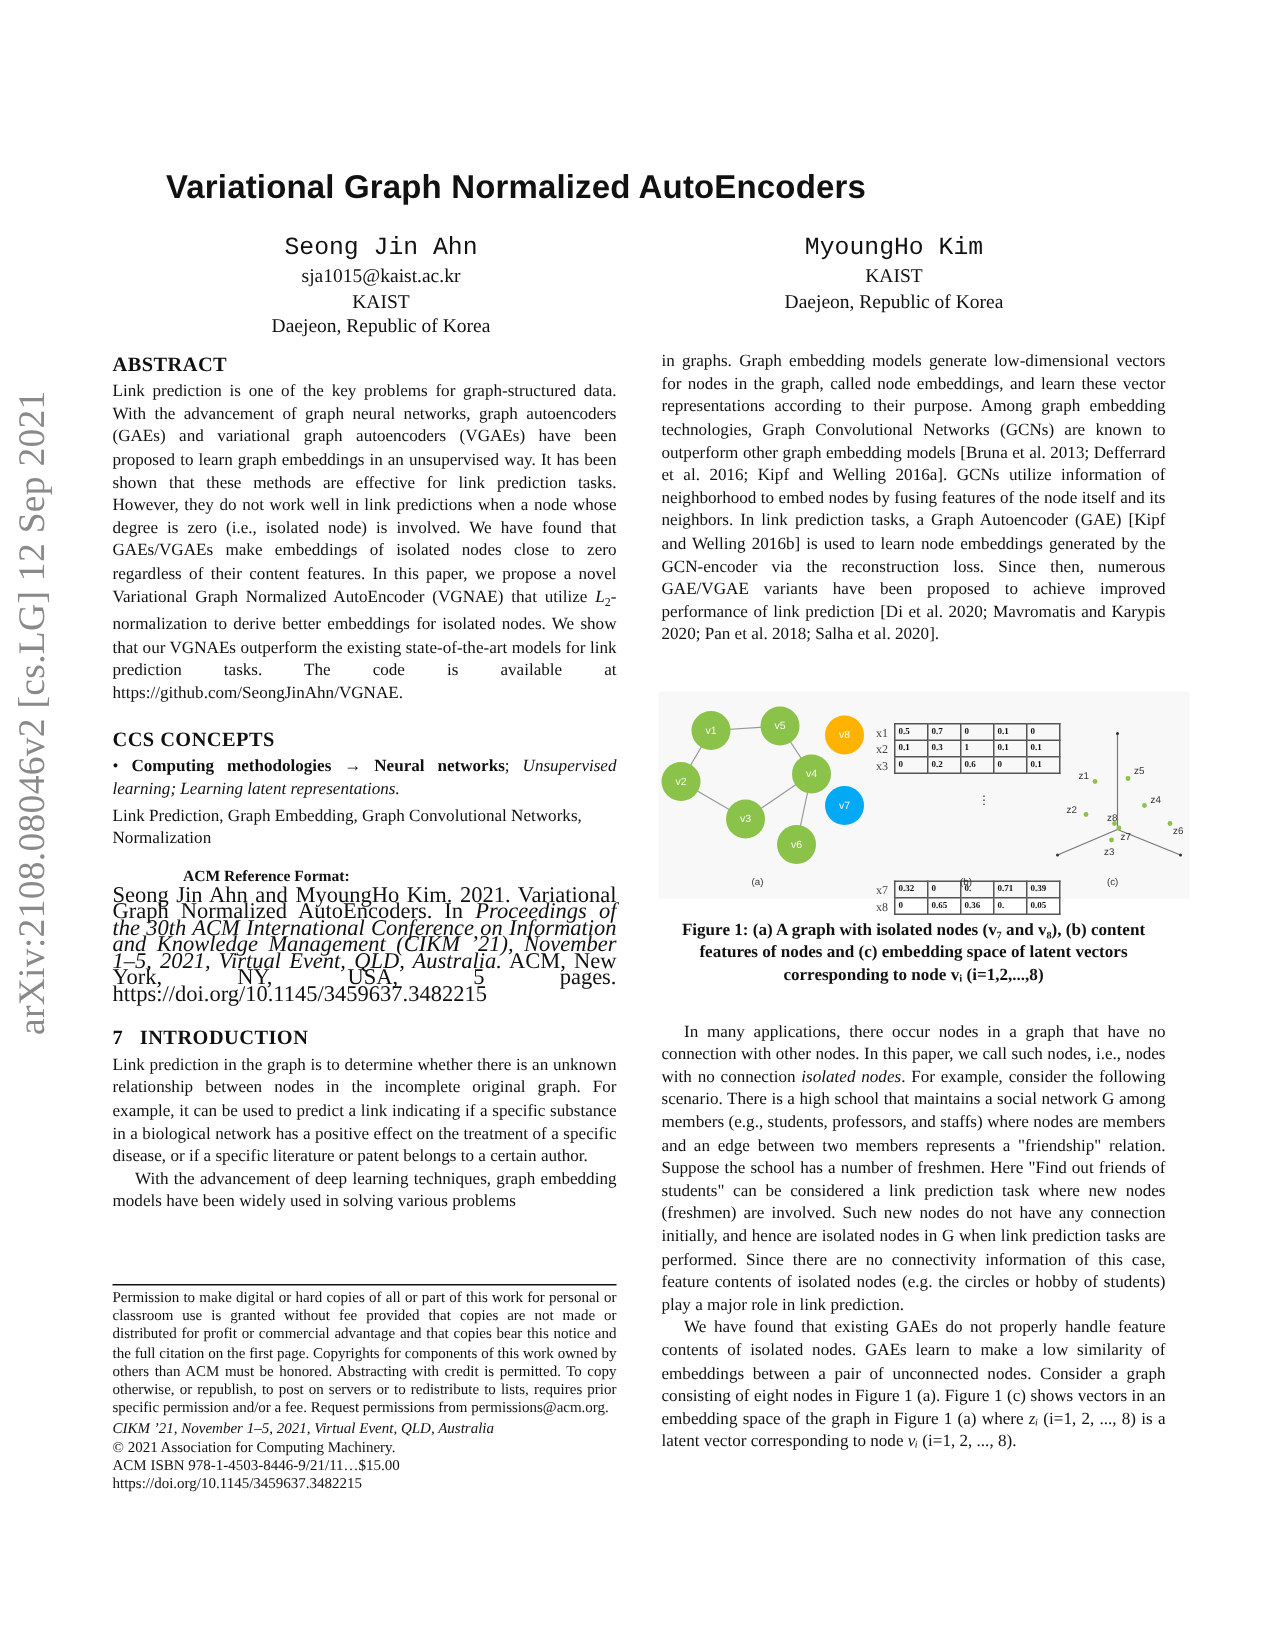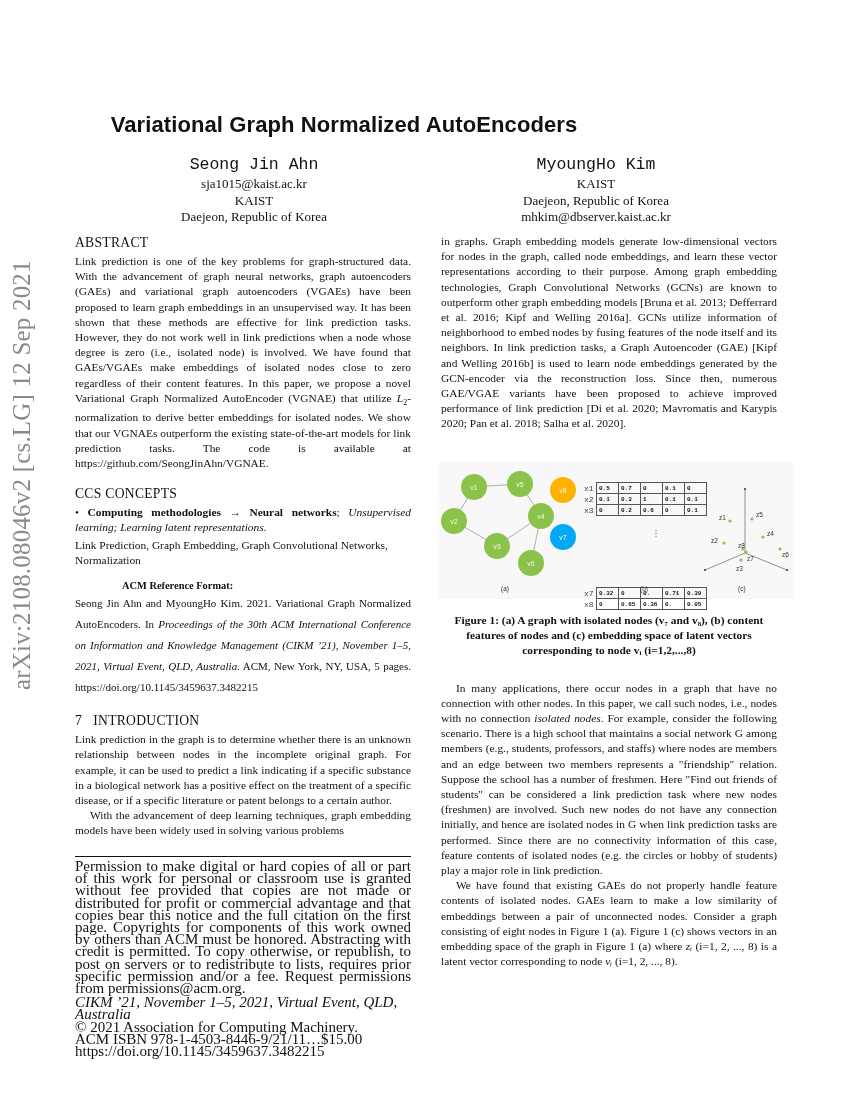--- a/index.html
+++ b/index.html
@@ -3,30 +3,30 @@
 <meta charset="utf-8">
 <style>
   html, body { margin: 0; padding: 0; background: #ffffff; }
   body { width: 850px; height: 1100px; position: relative; overflow: hidden; font-family: "Liberation Serif", "DejaVu Serif", serif; color: #111; }
   .arxiv { position: absolute; left: 8px; top: 690px; transform-origin: left top; transform: rotate(-90deg); font-family: "Liberation Serif", serif; font-size: 25px; color: #8a8a8a; white-space: nowrap; letter-spacing: 0.2px; width: 420px; }
   .title { position: absolute; top: 112px; left: 0; width: 688px; text-align: center; font-family: "Liberation Sans", "DejaVu Sans", sans-serif; font-weight: bold; font-size: 22px; letter-spacing: 0.1px; }
   .author { position: absolute; top: 154px; width: 260px; text-align: center; font-size: 13px; line-height: 16.5px; }
   .author .name { font-size: 16.5px; line-height: 22px; font-family: Liberation Mono, monospace; }
   .col { position: absolute; width: 336px; font-size: 11.4px; line-height: 15.2px; text-align: justify; }
   .col p { margin: 0; }
-  h2 { font-size: 13.6px; font-weight: normal; margin: 0; line-height: 18px; letter-spacing: 0.3px; }
+  h2 { font-size: 13.6px; font-weight: bold; margin: 0; line-height: 18px; letter-spacing: 0.3px; }
   .indent { text-indent: 15px; }
   .small-h { font-weight: bold; font-size: 10.4px; }
-  .ref { font-size: 11px; line-height: 21px; }
-  .footnote { font-size: 15px; line-height: 12.2px; text-align: left; }
+  .ref { font-size: 15px; line-height: 11px; }
+  .footnote { font-size: 10px; line-height: 12.2px; text-align: left; }
   .rule { border-top: 1px solid #111; width: 336px; }
   .caption { font-weight: bold; font-size: 11.4px; line-height: 15.2px; }
   .figure { position: absolute; left: 439px; top: 461px; width: 354px; height: 138px; background: #f8f8f8; }
   .node { position: absolute; width: 26px; height: 26px; border-radius: 50%; background: #8bc34a; color: #f3f8ec; font-family: "Liberation Sans", sans-serif; font-size: 7px; display: flex; align-items: center; justify-content: center; }
-  .feat { position: absolute; font-family: Liberation Mono, monospace; font-size: 6.5px; }
+  .feat { position: absolute; font-family: Liberation Serif, serif; font-size: 6.5px; }
   .feat table { border-collapse: collapse; }
   .feat td { border: 1px solid #555; width: 19px; height: 10px; padding: 0 0 0 2px; font-size: 6px; font-weight: bold; }
   .feat td.lbl { border: none; width: 12px; font-weight: normal; font-size: 8px; color: #444; }
   .sub { position: absolute; font-family: "Liberation Sans", sans-serif; font-size: 6.5px; color: #333; }
   i.m { font-style: italic; }
 </style>
 </head>
 <body>
 
 <div class="arxiv">arXiv:2108.08046v2  [cs.LG]  12 Sep 2021</div>
@@ -36,21 +36,20 @@
 <div class="author" style="left:124px;">
   <div class="name">Seong Jin Ahn</div>
   <div>sja1015@kaist.ac.kr</div>
   <div>KAIST</div>
   <div>Daejeon, Republic of Korea</div>
 </div>
 <div class="author" style="left:466px;">
   <div class="name">MyoungHo Kim</div>
   <div>KAIST</div>
   <div>Daejeon, Republic of Korea</div>
-  <div>mhkim@dbserver.kaist.ac.kr</div>
 </div>
 
 <div class="col" style="left:75px; top:234px;">
   <h2>ABSTRACT</h2>
   <p style="margin-top:2px;"><span>Link prediction is one of the key problems for graph-structured data. With the advancement of graph neural networks, graph autoencoders (GAEs) and variational graph autoencoders (VGAEs) have been proposed to learn graph embeddings in an unsupervised way. It has been shown that these methods are effective for link prediction tasks. However, they do not work well in link predictions when a node whose degree is zero (i.e., isolated node) is involved. We have found that GAEs/VGAEs make embeddings of isolated nodes close to zero regardless of their content features. In this paper, we propose a novel Variational Graph Normalized AutoEncoder (VGNAE) that utilize </span><i class="m">L</i><sub style="font-size:8px;">2</sub><span>-normalization to derive better embeddings for isolated nodes. We show that our VGNAEs outperform the existing state-of-the-art models for link prediction tasks. The code is available at https://github.com/SeongJinAhn/VGNAE.</span></p>
 
   <h2 style="margin-top:14px;">CCS CONCEPTS</h2>
   <p style="margin-top:2px;"><span>•</span> <b>Computing methodologies → Neural networks</b><span>; </span><i>Unsupervised learning; Learning latent representations.</i></p>
 
   <p style="margin-top:2px; text-align:left;">Link Prediction, Graph Embedding, Graph Convolutional Networks, Normalization</p>

